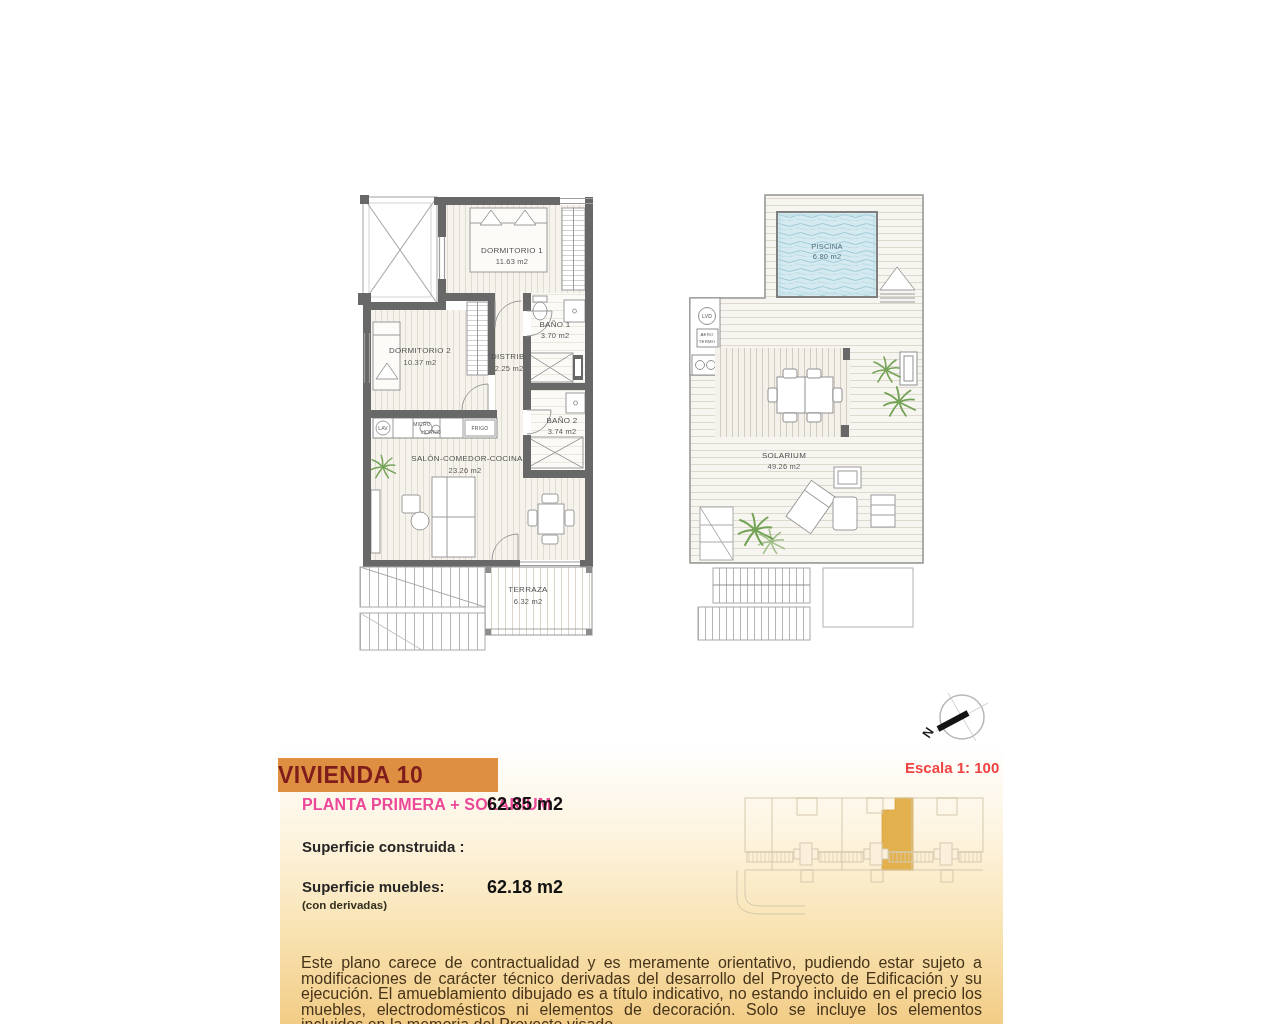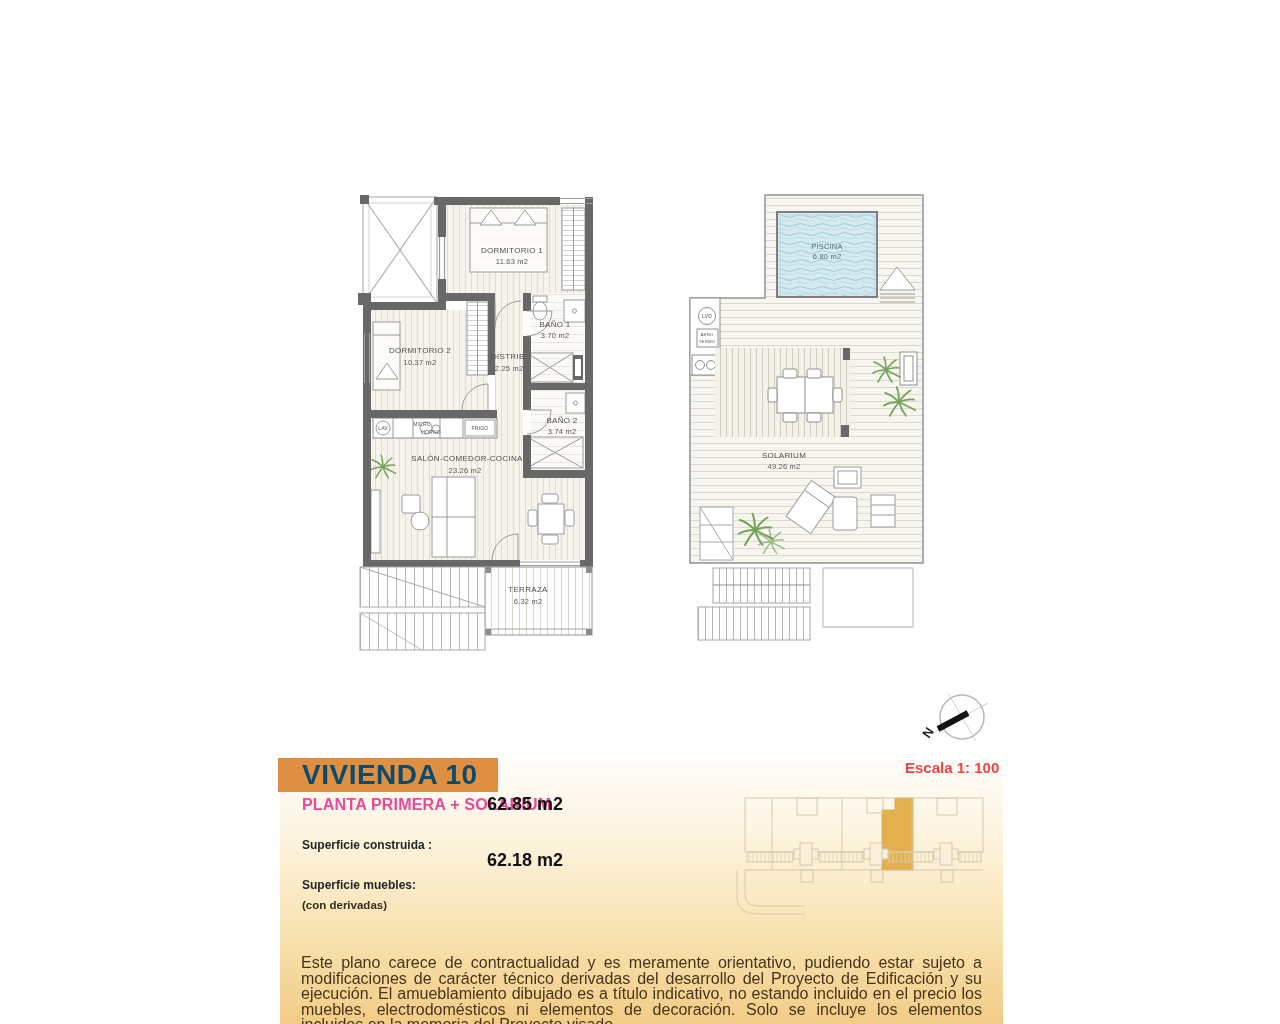--- a/index.html
+++ b/index.html
@@ -3,24 +3,24 @@
 <meta charset="utf-8">
 <style>
   html,body{margin:0;padding:0;}
   body{width:1280px;height:1024px;background:#ffffff;position:relative;overflow:hidden;
        font-family:"Liberation Sans", sans-serif;}
   .abs{position:absolute;}
   
   .panel{left:280px;top:745px;width:723px;height:279px;
          background:linear-gradient(180deg,#ffffff 0%,#fdf4e0 32%,#f8e2b0 68%,#f2cc86 100%);}
   .banner{left:278px;top:758px;width:220px;height:34px;background:#de8f41;}
-  .banner span{display:block;padding-left:24px;line-height:34px;font-size:28px;font-weight:bold;
-               color:#0c4a6e;letter-spacing:.5px;}
+  .banner span{display:block;line-height:34px;font-size:23px;font-weight:bold;
+               color:#7f1d1d;letter-spacing:.5px;}
   .subtitle{left:302px;top:796px;font-size:16px;font-weight:bold;color:#ec4899;letter-spacing:.2px;}
-  .metric-label{font-size:12px;font-weight:600;color:#262626;}
+  .metric-label{font-size:15px;font-weight:600;color:#262626;}
   .metric-value{font-size:18px;font-weight:bold;color:#111;}
   .metric-sub{font-size:11.5px;font-weight:600;color:#33301f;}
   .disclaimer{left:301px;top:955px;width:681px;font-size:16px;line-height:15.5px;
               font-weight:normal;color:#46341a;text-align:justify;}
   .scale{left:905px;top:759px;font-size:15px;font-weight:bold;color:#ef4444;}
   
   text.room{font-size:8px;fill:#4e4e4e;text-anchor:middle;letter-spacing:.3px;}
   text.area{font-size:7.5px;fill:#5a5a5a;text-anchor:middle;letter-spacing:.2px;}
   text.tiny{font-size:5px;fill:#555;text-anchor:middle;letter-spacing:.2px;}
   text.pool{fill:#50707c;}
@@ -358,21 +358,21 @@
 
 <div class="abs banner">
   <span>VIVIENDA 10</span>
 </div>
 <div class="abs subtitle">PLANTA PRIMERA + SOLARIUM</div>
 
 <div class="abs metric-label" style="left:302px;top:838px">Superficie construida :</div>
 <div class="abs metric-value" style="left:487px;top:794px">62.85 m2</div>
 
 <div class="abs metric-label" style="left:302px;top:878px">Superficie muebles:</div>
-<div class="abs metric-value" style="left:487px;top:850px">62.18 m2</div>
+<div class="abs metric-value" style="left:487px;top:877px">62.18 m2</div>
 <div class="abs metric-sub" style="left:302px;top:899px">(con derivadas)</div>
 
 <div class="abs disclaimer">Este plano carece de contractualidad y es meramente orientativo, pudiendo estar sujeto a modificaciones de carácter técnico derivadas del desarrollo del Proyecto de Edificación y su ejecución. El amueblamiento dibujado es a título indicativo, no estando incluido en el precio los muebles, electrodomésticos ni elementos de decoración. Solo se incluye los elementos incluidos en la memoria del Proyecto visado.</div>
 
 <svg class="abs" style="left:735px;top:778px" width="256" height="150" viewBox="0 0 256 150">
   <defs>
     <pattern id="comb" width="4" height="10" patternUnits="userSpaceOnUse">
       <rect width="4" height="10" fill="none"></rect>
         <line x1="2" y1="0" x2="2" y2="10" stroke="#dccfb2" stroke-width="0.8"></line>
     </pattern>

